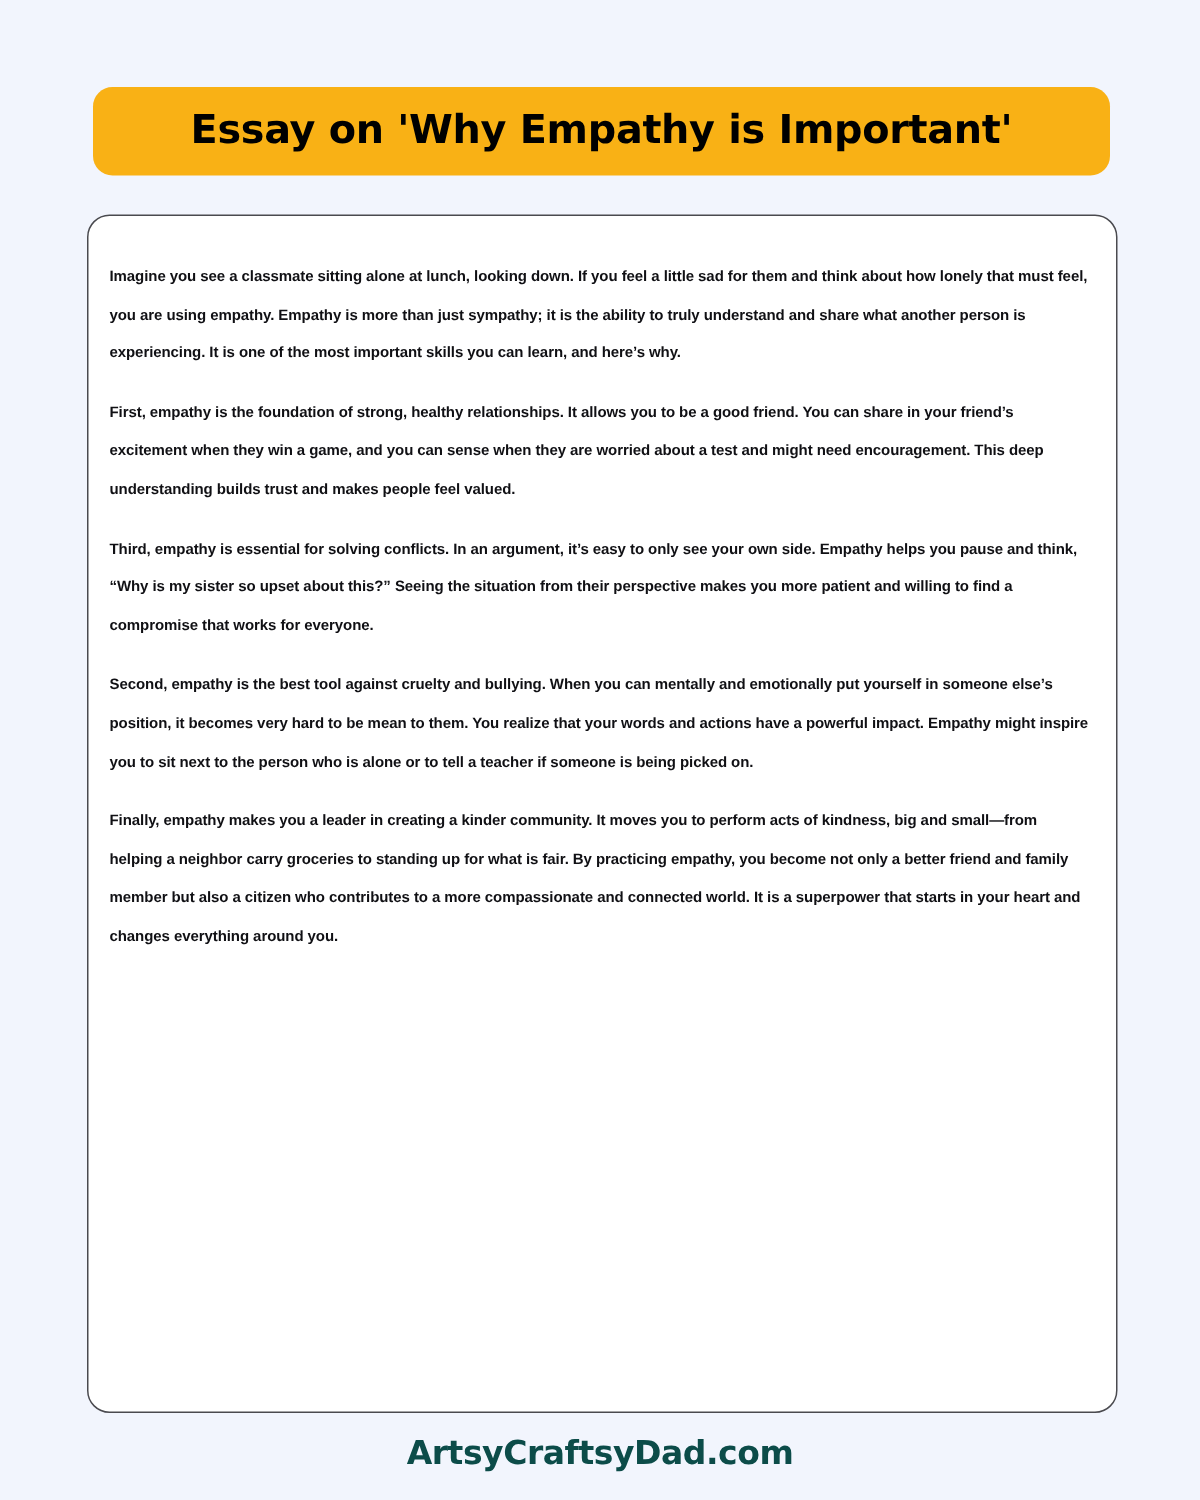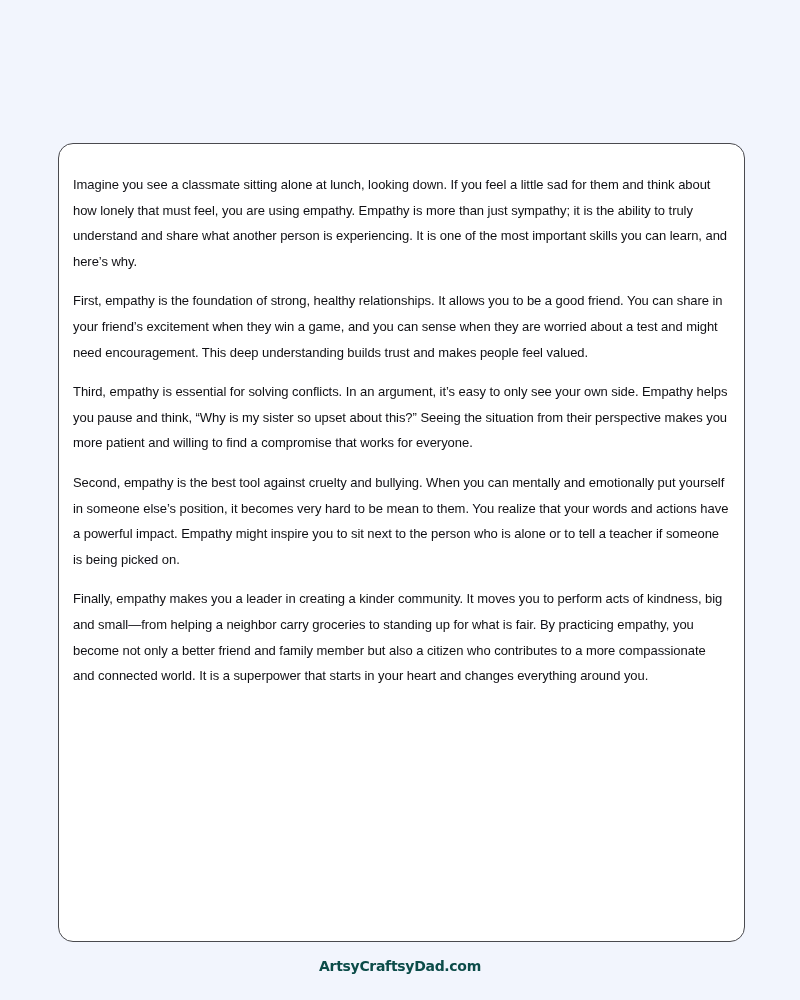--- a/index.html
+++ b/index.html
@@ -59,57 +59,61 @@
     background: #ffffff;
     border: 1.4px solid #4a4a4f;
     border-radius: 15px;
     box-sizing: border-box;
     padding: 28px 15px 10px 14px;
     overflow: hidden;
   }
 
   .essay-body {
     font-family: "Liberation Sans", sans-serif;
-    font-size: 13px;
+    font-size: 10px;
     line-height: 25.6px;
     color: #101014;
     text-align: left;
     letter-spacing: -0.05px;
+    font-weight: bold;
   }
 
   .essay-para {
     margin: 0 0 14px 0;
     padding: 0;
   }
   .essay-para:last-child {
     margin-bottom: 0;
   }
 
   
   .footer {
     position: absolute;
     left: 0;
     top: 957px;
     width: 800px;
     text-align: center;
   }
   .footer-text {
     font-family: "DejaVu Sans", sans-serif;
-    font-size: 14px;
+    font-size: 22px;
     font-weight: bold;
     color: #0c4c49;
     letter-spacing: -0.3px;
     line-height: 1.2;
   }
 </style>
 </head>
 <body>
 
 <div class="page">
 
+  <div class="title-banner">
+    <div class="title-text">Essay on 'Why Empathy is Important'</div>
+  </div>
 
   <div class="essay-card">
     <div class="essay-body">
       <p class="essay-para">Imagine you see a classmate sitting alone at lunch, looking down. If you feel a little sad for them and think about how lonely that must feel, you are using empathy. Empathy is more than just sympathy; it is the ability to truly understand and share what another person is experiencing. It is one of the most important skills you can learn, and here’s why.</p>
       <p class="essay-para">First, empathy is the foundation of strong, healthy relationships. It allows you to be a good friend. You can share in your friend’s excitement when they win a game, and you can sense when they are worried about a test and might need encouragement. This deep understanding builds trust and makes people feel valued.</p>
       <p class="essay-para">Third, empathy is essential for solving conflicts. In an argument, it’s easy to only see your own side. Empathy helps you pause and think, “Why is my sister so upset about this?” Seeing the situation from their perspective makes you more patient and willing to find a compromise that works for everyone.</p>
       <p class="essay-para">Second, empathy is the best tool against cruelty and bullying. When you can mentally and emotionally put yourself in someone else’s position, it becomes very hard to be mean to them. You realize that your words and actions have a powerful impact. Empathy might inspire you to sit next to the person who  is alone or to tell a teacher if someone is being picked on.</p>
       <p class="essay-para">Finally, empathy makes you a leader in creating a kinder community. It moves you to perform acts of kindness, big and small—from helping a neighbor carry groceries to standing up for what is fair. By practicing empathy, you become not only a better friend and family member but also a citizen who contributes to a more compassionate and connected world. It is a superpower that starts in your heart and changes everything around you.</p>
     </div>
   </div>

